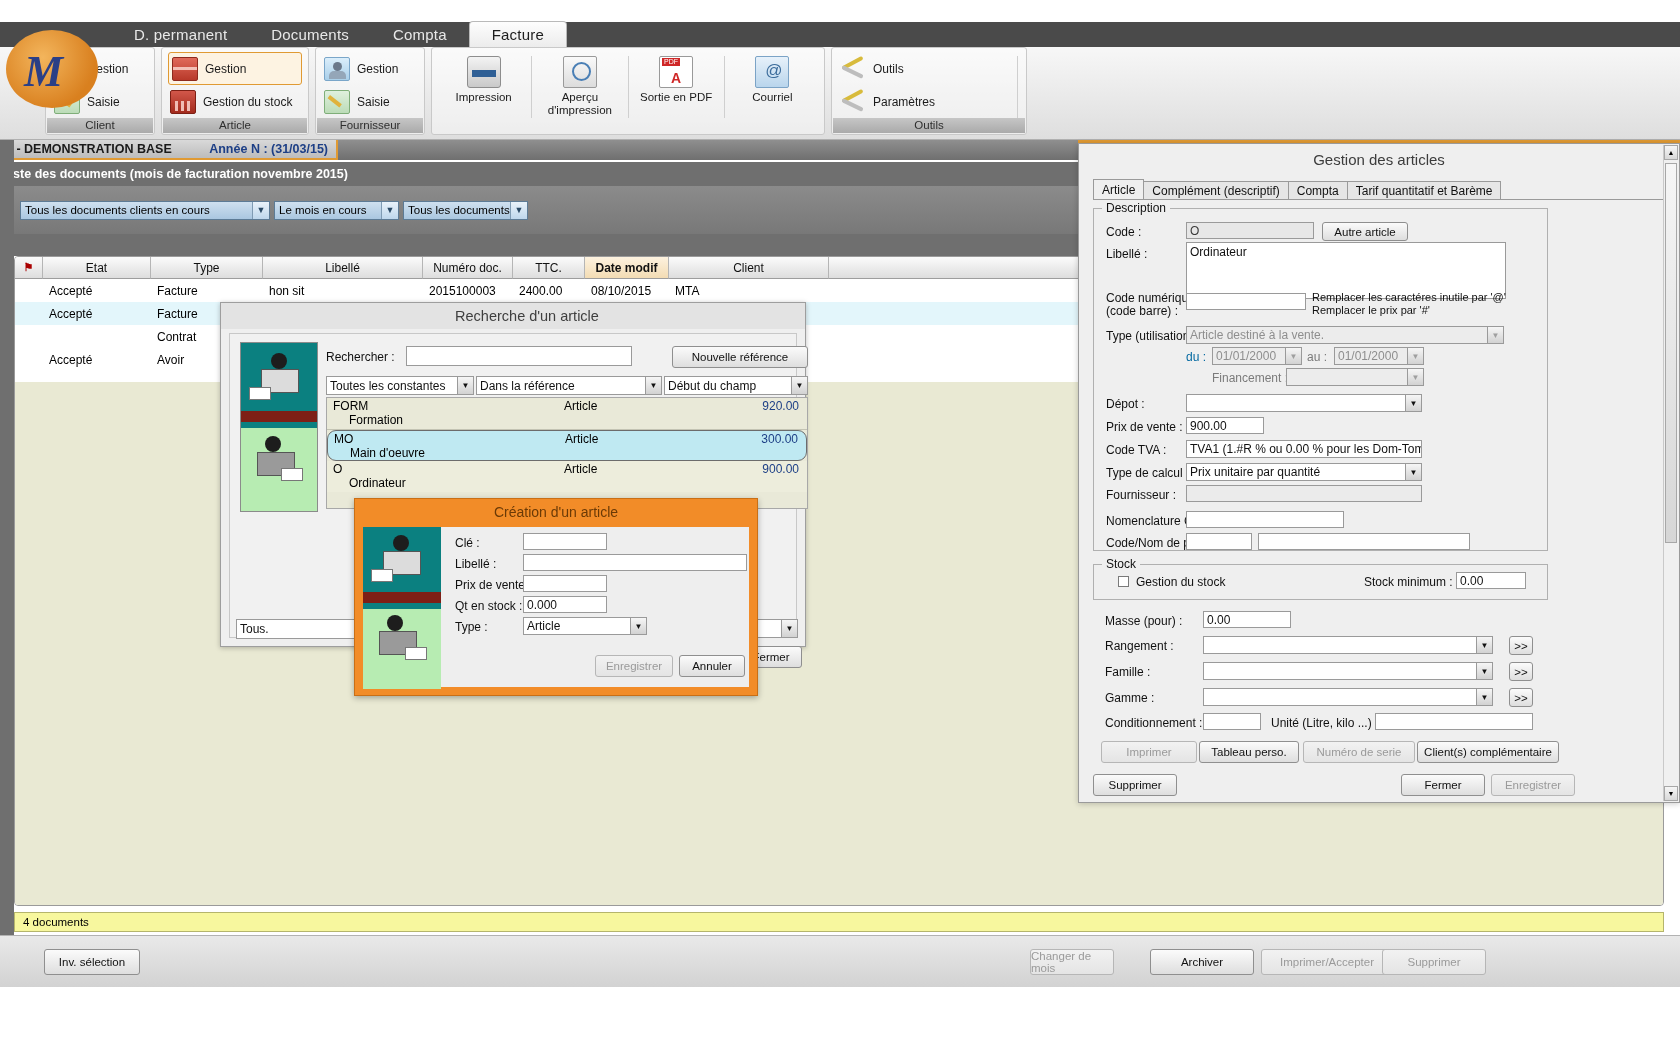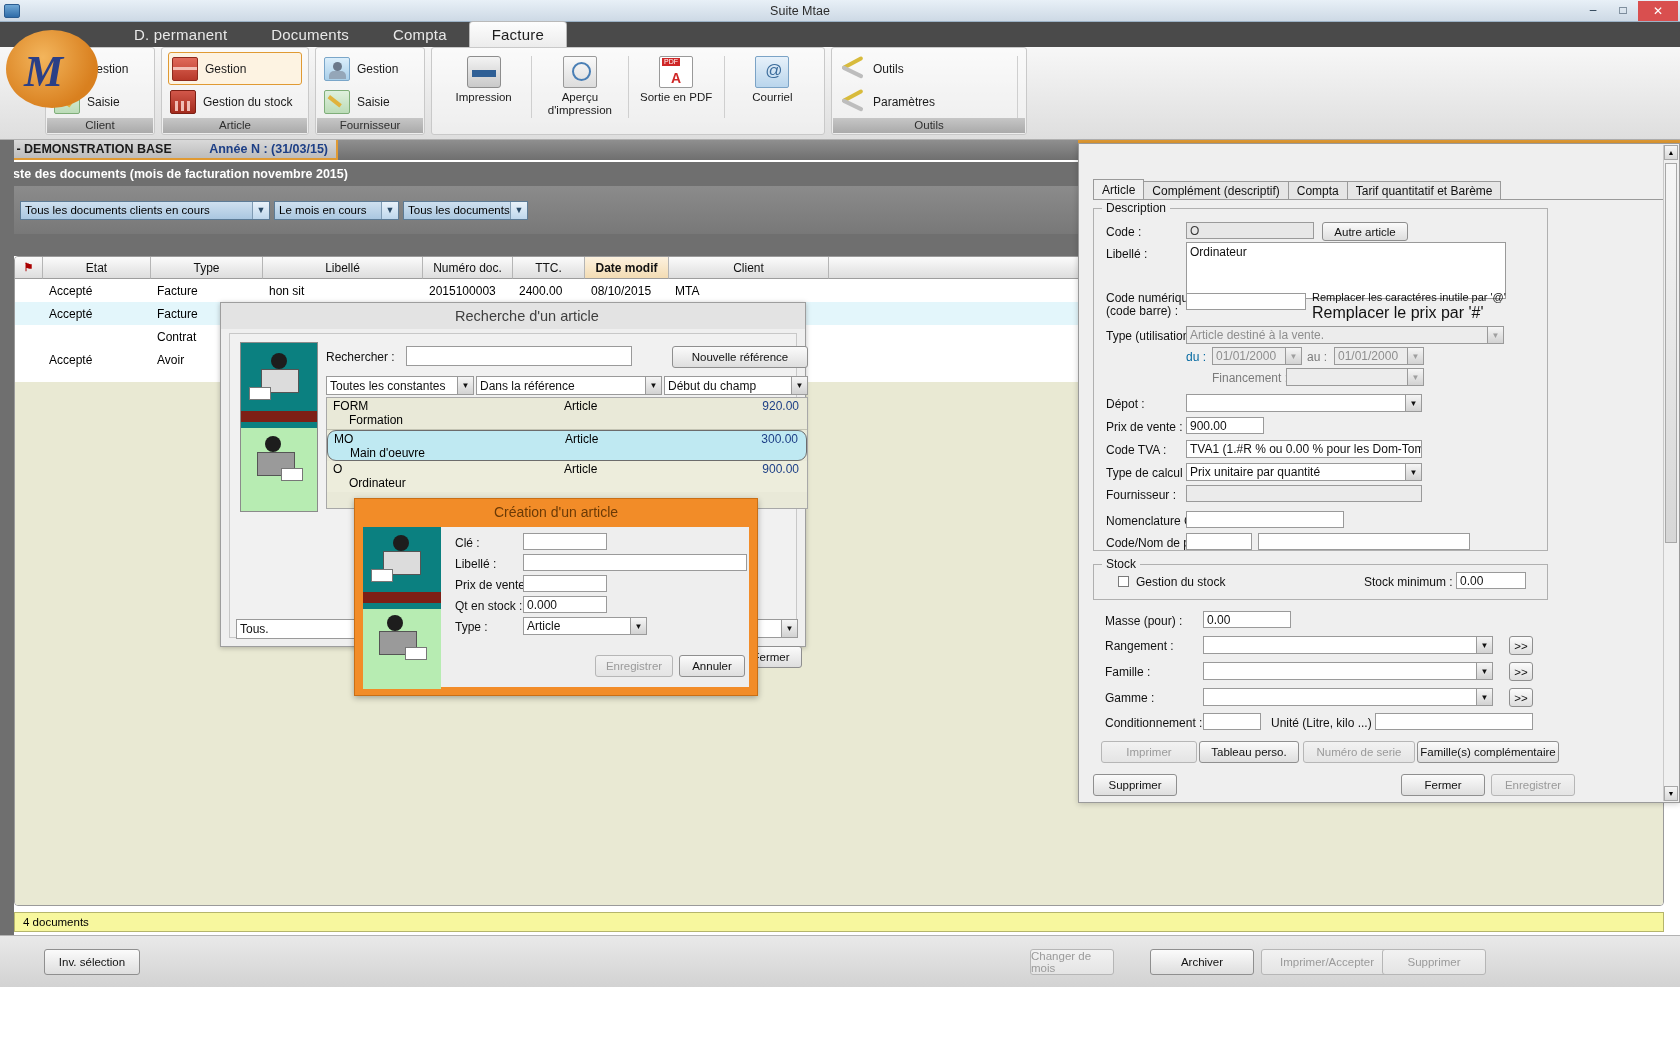--- a/index.html
+++ b/index.html
@@ -283,29 +283,20 @@
     position:absolute; left:18px; top:16px; font-size:44px; color:#2b3f86;
     font-family:"Liberation Serif", serif; font-style:italic; font-weight:bold;
   }
   .win-left-edge{position:absolute;left:0;top:140px;width:14px;height:795px;background:#6f6f6f;}
 </style>
 </head>
 <body>
 
 <div id="root">
 
-  <div class="titlebar">
-    <div class="tb-icon"></div>
-    <div class="tb-title">Suite Mtae</div>
-    <div class="tb-btns">
-      <div class="tb-btn">–</div>
-      <div class="tb-btn">□</div>
-      <div class="tb-btn close">✕</div>
-    </div>
-  </div>
 
   <div class="ribbon">
     <div class="ribbon-tabs">
       <div class="rtab">D. permanent</div>
       <div class="rtab">Documents</div>
       <div class="rtab">Compta</div>
       <div class="rtab active">Facture</div>
     </div>
 
     <div class="ribbon-body">
@@ -608,20 +599,21 @@
         <span class="arr">▼</span>
       </div>
 
       <div class="btn dis" style="position:absolute;left:232px;top:128px;width:78px;height:22px">Enregistrer</div>
       <div class="btn" style="position:absolute;left:316px;top:128px;width:66px;height:22px">Annuler</div>
     </div>
   </div>
 
   <div class="gold-strip"></div>
   <div class="panel">
+    <div class="cap">Gestion des articles</div>
 
     <div class="tabs">
       <div class="tab active">Article</div>
       <div class="tab">Complément (descriptif)</div>
       <div class="tab">Compta</div>
       <div class="tab">Tarif quantitatif et Barème</div>
     </div>
     <div class="tabline"></div>
 
     <div class="fieldset" style="left:14px;top:64px;width:455px;height:343px">
@@ -631,21 +623,21 @@
       <div class="inp ro" style="position:absolute;left:92px;top:13px;width:128px;height:17px">O</div>
       <div class="btn" style="position:absolute;left:228px;top:13px;width:86px;height:19px">Autre article</div>
 
       <div class="lbl" style="position:absolute;left:12px;top:38px">Libellé :</div>
       <div class="inp" style="position:absolute;left:92px;top:33px;width:320px;height:57px;align-items:flex-start;padding-top:2px">Ordinateur</div>
 
       <div class="lbl" style="position:absolute;left:12px;top:82px">Code numérique</div>
       <div class="lbl" style="position:absolute;left:12px;top:95px">(code barre) :</div>
       <div class="inp" style="position:absolute;left:92px;top:84px;width:120px;height:17px"></div>
       <div class="lbl" style="position:absolute;left:218px;top:82px;font-size:11px">Remplacer les caractéres inutile par '@'</div>
-      <div class="lbl" style="position:absolute;left:218px;top:95px;font-size:16px">Remplacer le prix par '#'</div>
+      <div class="lbl" style="position:absolute;left:218px;top:95px;font-size:11px">Remplacer le prix par '#'</div>
 
       <div class="lbl" style="position:absolute;left:12px;top:120px">Type (utilisation) :</div>
       <div class="sel dis" style="position:absolute;left:92px;top:117px;width:318px;height:18px">
         <span>Article destiné à la vente.</span>
         <span class="arr">▼</span>
       </div>
 
       <div class="lbl" style="position:absolute;left:92px;top:141px;color:#0369a1">du :</div>
       <div class="sel dis" style="position:absolute;left:118px;top:138px;width:90px;height:18px">
         <span>01/01/2000</span>
@@ -728,21 +720,21 @@
     <div class="btn" style="position:absolute;left:430px;top:544px;width:24px;height:19px">&gt;&gt;</div>
 
     <div class="lbl" style="position:absolute;left:26px;top:572px">Conditionnement :</div>
     <div class="inp" style="position:absolute;left:124px;top:569px;width:58px;height:17px"></div>
     <div class="lbl" style="position:absolute;left:192px;top:572px">Unité (Litre, kilo ...) :</div>
     <div class="inp" style="position:absolute;left:296px;top:569px;width:158px;height:17px"></div>
 
     <div class="btn dis" style="position:absolute;left:22px;top:597px;width:96px;height:22px">Imprimer</div>
     <div class="btn" style="position:absolute;left:120px;top:597px;width:100px;height:22px">Tableau perso.</div>
     <div class="btn dis" style="position:absolute;left:224px;top:597px;width:112px;height:22px">Numéro de serie</div>
-    <div class="btn" style="position:absolute;left:338px;top:597px;width:142px;height:22px">Famille(s) complémentaire</div>
+    <div class="btn" style="position:absolute;left:338px;top:597px;width:142px;height:22px">Client(s) complémentaire</div>
 
     <div class="btn" style="position:absolute;left:14px;top:630px;width:84px;height:22px">Supprimer</div>
     <div class="btn" style="position:absolute;left:322px;top:630px;width:84px;height:22px">Fermer</div>
     <div class="btn dis" style="position:absolute;left:412px;top:630px;width:84px;height:22px">Enregistrer</div>
 
     <div class="scroll-v">
       <div class="up">▲</div>
       <div class="thumb"></div>
       <div class="dn">▼</div>
     </div>

